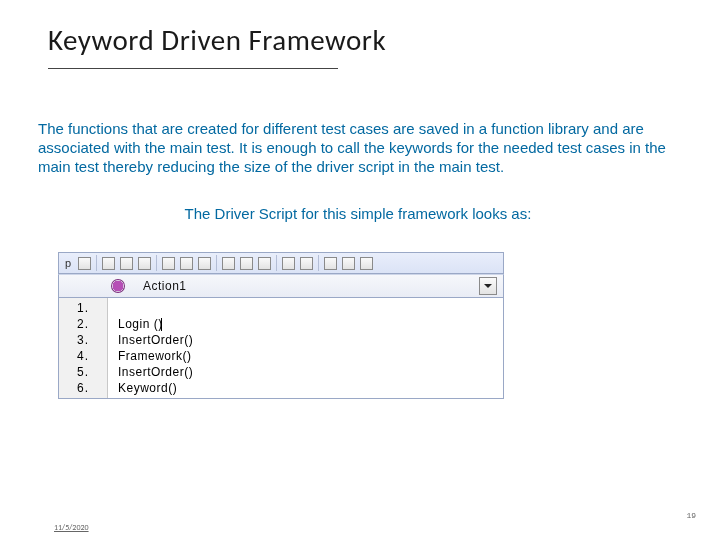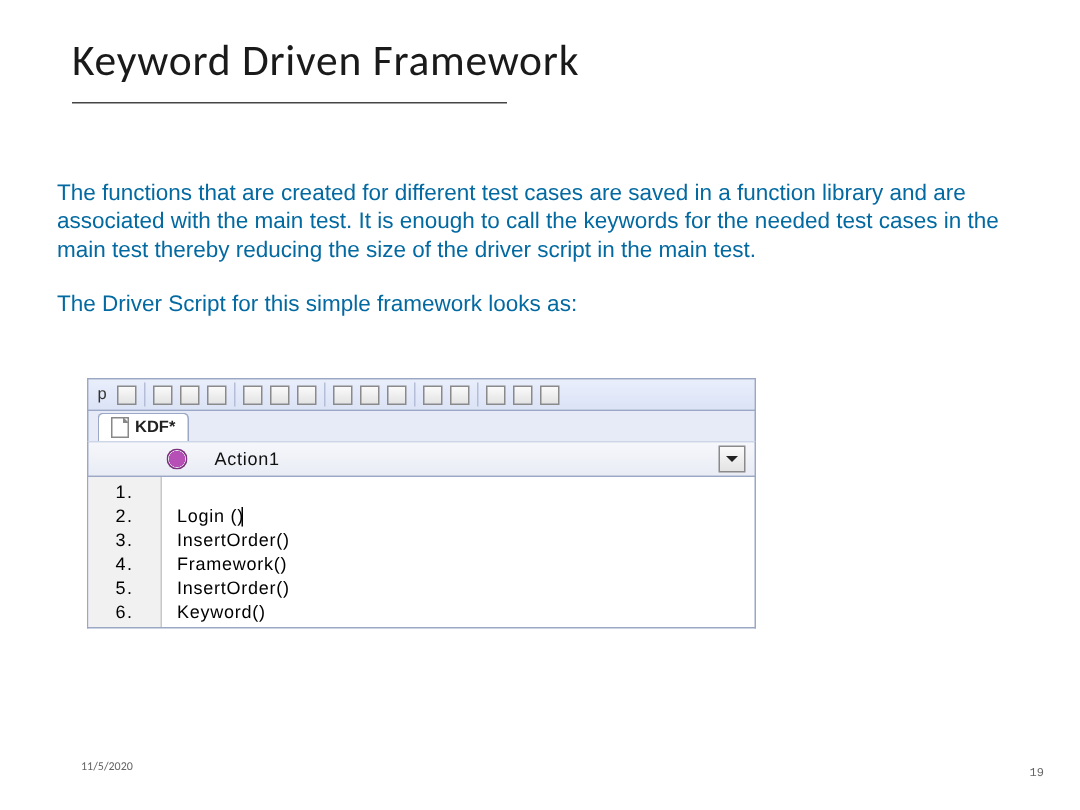--- a/index.html
+++ b/index.html
@@ -39,21 +39,22 @@
   .body-text {
     position: absolute;
     left: 38px;
     top: 120px;
     width: 640px;
     font-size: 15px;
     line-height: 1.25;
     color: #0369a1;
   }
   .body-text .para2 {
-    margin-top: 18px;
+    margin-top: 29px;
+    text-align: center;
   }
   .ide {
     position: absolute;
     left: 58px;
     top: 252px;
     width: 446px;
     font-family: Tahoma, "MS Sans Serif", Arial, sans-serif;
     font-size: 11px;
   }
   
@@ -185,24 +186,25 @@
   .caret {
     display:inline-block;
     width:1px;height:13px;
     background:#000;
     vertical-align:middle;
     margin-left:-2px;
   }
   .footer-date {
     position: absolute;
     left: 54px;
-    bottom: 24px;
+    bottom: 8px;
     font-size: 8px;
     color: #666;
     font-family: Calibri, Arial, sans-serif;
+    text-decoration: underline;
   }
   .footer-center {
     position: absolute;
     left: 0; right: 0;
     bottom: 20px;
     text-align: center;
     font-size: 8px;
     color: #666;
     font-family: Calibri, Arial, sans-serif;
     letter-spacing: 0.5px;
@@ -247,26 +249,20 @@
       <span class="tb-ic"></span>
       <span class="tb-sep"></span>
       <span class="tb-ic"></span>
       <span class="tb-ic"></span>
       <span class="tb-sep"></span>
       <span class="tb-ic"></span>
       <span class="tb-ic"></span>
       <span class="tb-ic"></span>
     </div>
 
-    <div class="tab-strip">
-      <div class="tab">
-        <span class="doc-ic"></span>
-        <span>KDF*</span>
-      </div>
-    </div>
 
     <div class="action-bar">
       <span class="gear"></span>
       <span class="action-name">Action1</span>
       <span class="filler"></span>
       <span class="dd"></span>
     </div>
 
     <div class="code-area">
       <div class="gutter">

